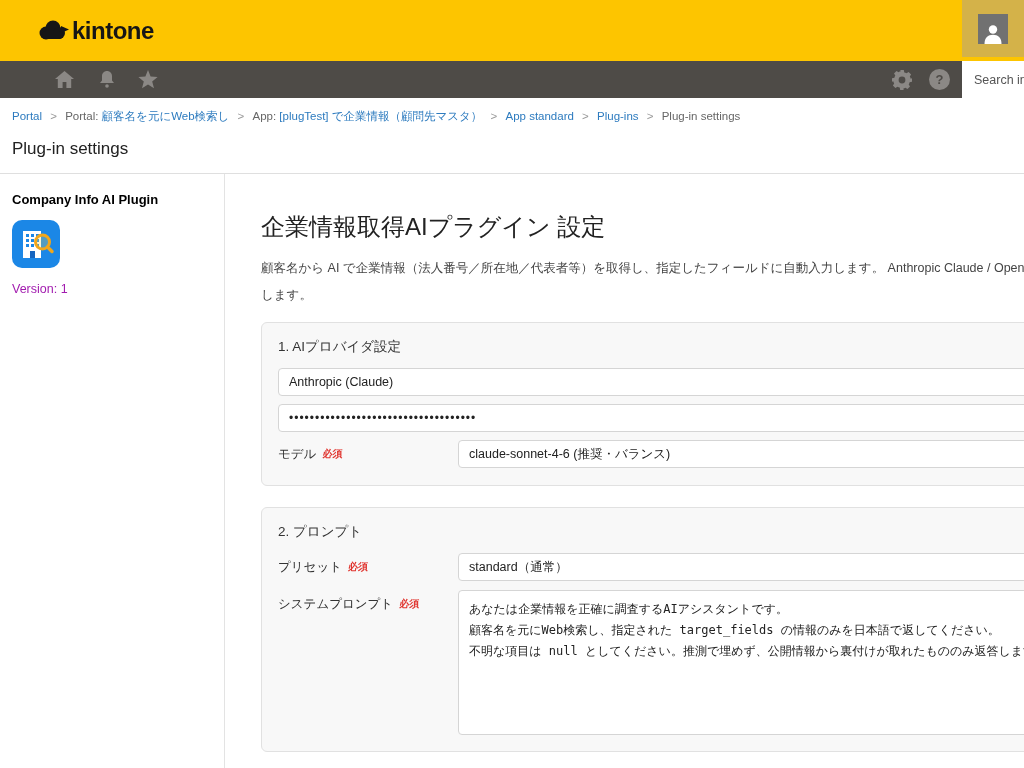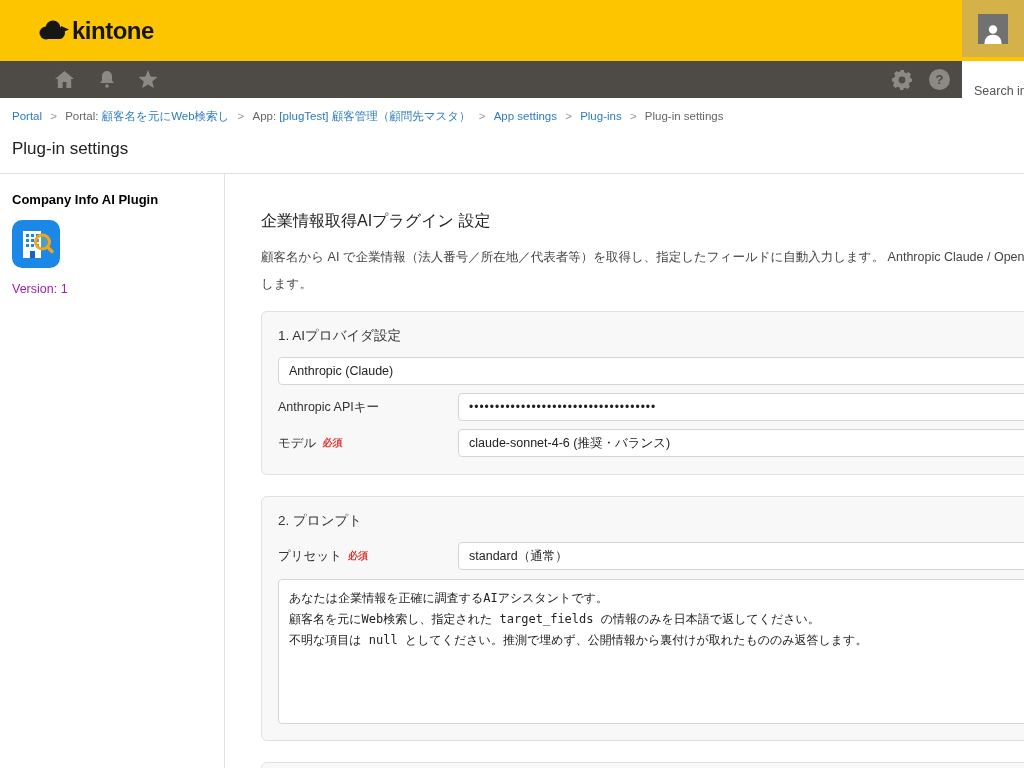--- a/index.html
+++ b/index.html
@@ -48,21 +48,21 @@
   .hamburger { margin-left: 13px; width: 17px; display: flex; flex-direction: column; gap: 3px; }
   .hamburger span { display: block; height: 2px; background: #8b8885; border-radius: 1px; }
   .icon-home { margin-left: 25px; }
   .icon-bell { margin-left: 25px; }
   .icon-star { margin-left: 23px; }
   .nav-right { position: absolute; right: 0; top: 0; height: 37px; display: flex; align-items: center; }
   .icon-gear { margin-right: 17px; }
   .icon-help { margin-right: 12px; }
   .search-box {
     width: 62px; height: 37px; background: #ffffff;
-    display: flex; align-items: flex-end;
+    display: flex; align-items: center;
     padding-left: 12px; overflow: hidden;
     cursor: text;
   }
   .search-box span { font-size: 12.5px; color: #555; white-space: nowrap; }
 
   
   .breadcrumb {
     padding: 11px 12px 0 12px;
     font-size: 11.5px; color: #666;
     white-space: nowrap;
@@ -80,21 +80,21 @@
   .sidebar {
     width: 225px; flex: none;
     border-right: 1px solid #e3e3e3;
     padding: 18px 12px 0 12px;
   }
   .plugin-name { font-size: 13px; font-weight: bold; color: #000000; }
   .plugin-icon { margin-top: 13px; width: 48px; height: 48px; cursor: default; }
   .version { margin-top: 14px; font-size: 12.5px; color: #a21caf; }
 
   .main { flex: 1; padding: 37px 0 0 36px; overflow: hidden; }
-  .main-heading { font-size: 16px; font-weight: normal; color: #222; }
+  .main-heading { font-size: 24px; font-weight: normal; color: #222; }
   .main-desc {
     margin-top: 12px; width: 920px;
     font-size: 12.5px; color: #444; line-height: 27px;
   }
 
   
   .section {
     width: 900px;
     background: #f8f8f8;
     border: 1px solid #e1e1e1;
@@ -202,23 +202,23 @@
       <span>Search in</span>
     </div>
   </div>
 </div>
 
 <div class="breadcrumb">
   <a>Portal</a>
   <span class="crumb-sep">&gt;</span>
   <span>Portal: </span><a>顧客名を元にWeb検索し</a>
   <span class="crumb-sep">&gt;</span>
-  <span>App: </span><a>[plugTest] 顧客管理（顧問先マスタ）</a>
-  <span class="crumb-sep">&gt;</span>
-  <a>App settings</a>
+  <span>App: </span><a>[plugTest] で企業情報（顧問先マスタ）</a>
+  <span class="crumb-sep">&gt;</span>
+  <a>App standard</a>
   <span class="crumb-sep">&gt;</span>
   <a>Plug-ins</a>
   <span class="crumb-sep">&gt;</span>
   <span>Plug-in settings</span>
 </div>
 
 <h1 class="page-title">Plug-in settings</h1>
 <hr class="top-rule">
 
 <div class="columns">
@@ -253,23 +253,20 @@
     <p class="main-desc">顧客名から AI で企業情報（法人番号／所在地／代表者等）を取得し、指定したフィールドに自動入力します。 Anthropic Claude / OpenAI / Google Gemini に対応します。</p>
 
     <div class="section">
       <div class="section-title">1. AIプロバイダ設定</div>
       <div class="row">
         <div class="control">
           <div class="input-box">Anthropic (Claude)</div>
         </div>
       </div>
       <div class="row">
-        <div class="label-cell">
-          <span>Anthropic APIキー</span>
-        </div>
         <div class="control">
           <div class="input-box password-box">••••••••••••••••••••••••••••••••••••</div>
         </div>
       </div>
       <div class="row">
         <div class="label-cell">
           <span>モデル</span><span class="req">必須</span>
         </div>
         <div class="control">
           <div class="input-box">claude-sonnet-4-6 (推奨・バランス)</div>
@@ -281,20 +278,23 @@
       <div class="section-title">2. プロンプト</div>
       <div class="row">
         <div class="label-cell">
           <span>プリセット</span><span class="req">必須</span>
         </div>
         <div class="control">
           <div class="input-box">standard（通常）</div>
         </div>
       </div>
       <div class="row">
+        <div class="label-cell">
+          <span>システムプロンプト</span><span class="req">必須</span>
+        </div>
         <div class="control">
           <div class="textarea-box">あなたは企業情報を正確に調査するAIアシスタントです。
 顧客名を元にWeb検索し、指定された target_fields の情報のみを日本語で返してください。
 不明な項目は null としてください。推測で埋めず、公開情報から裏付けが取れたもののみ返答します。</div>
         </div>
       </div>
     </div>
 
     <div class="section section-tail">
       

